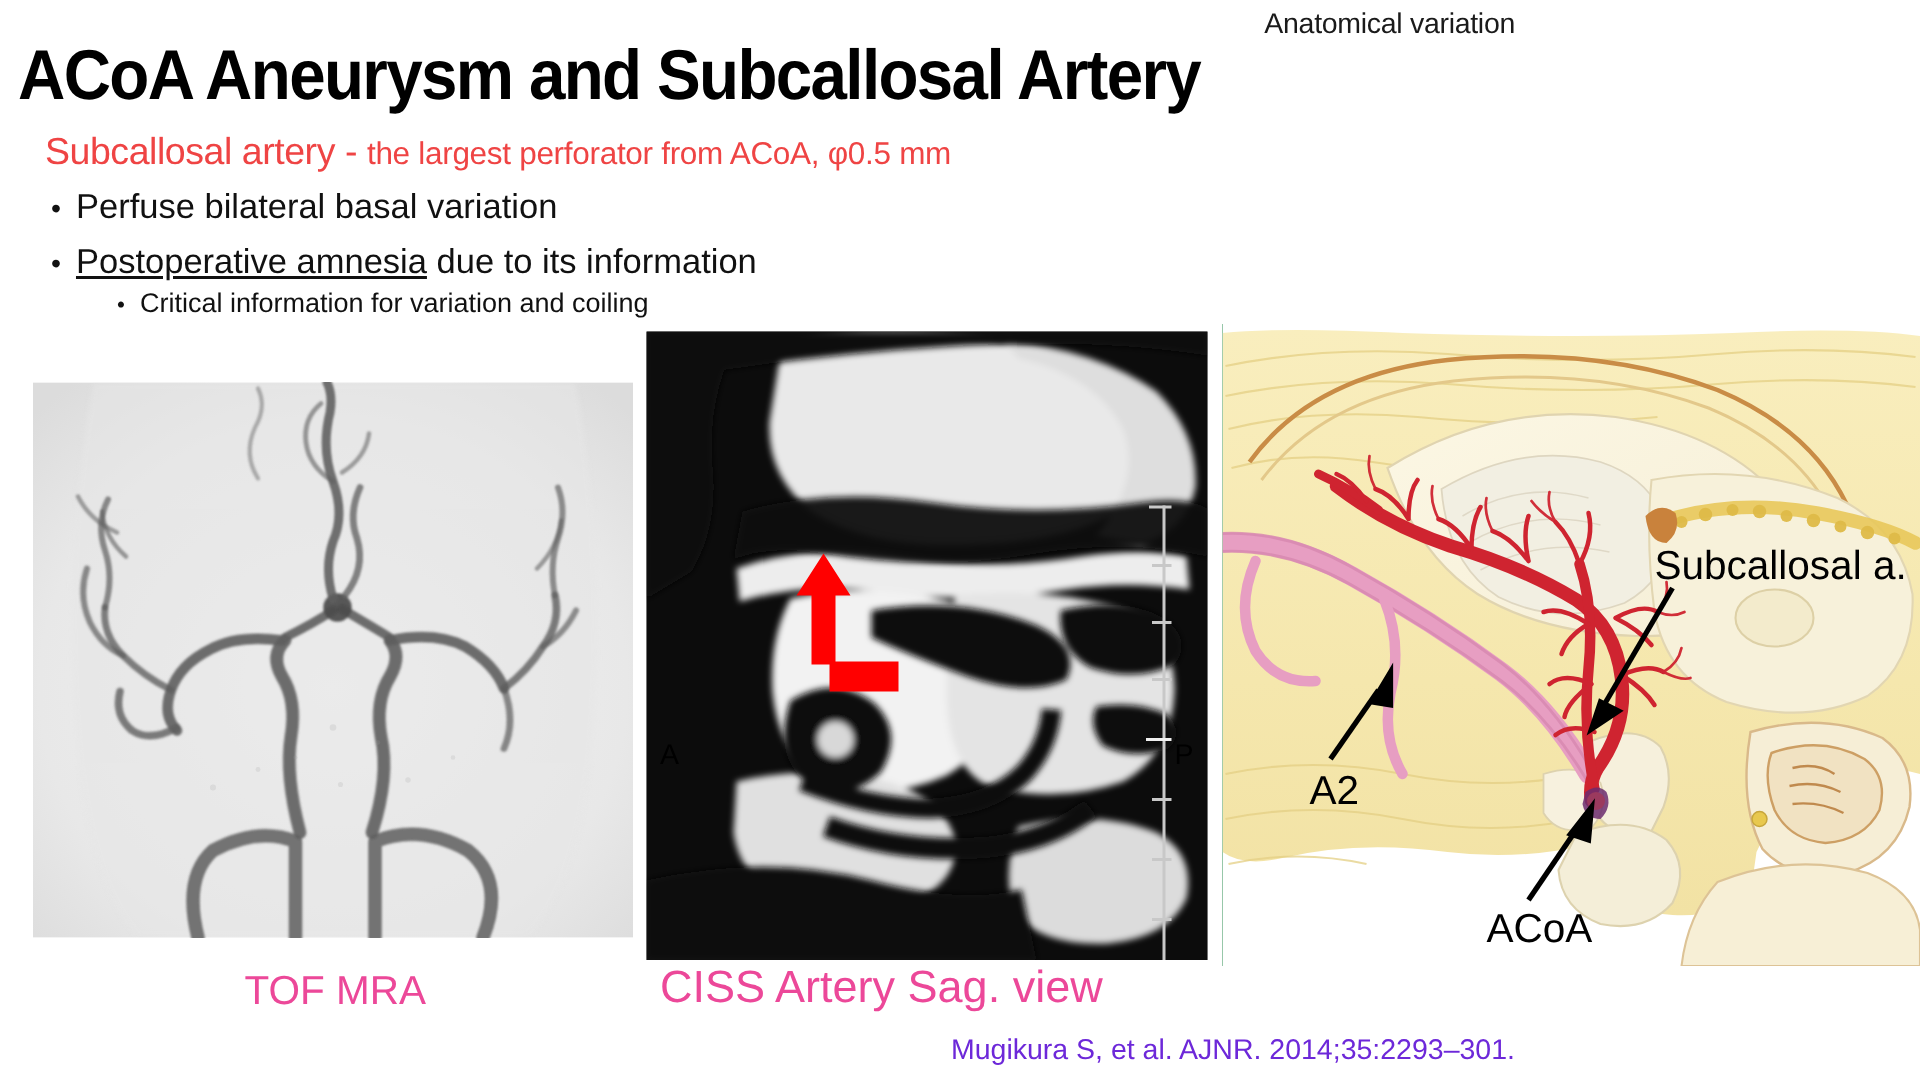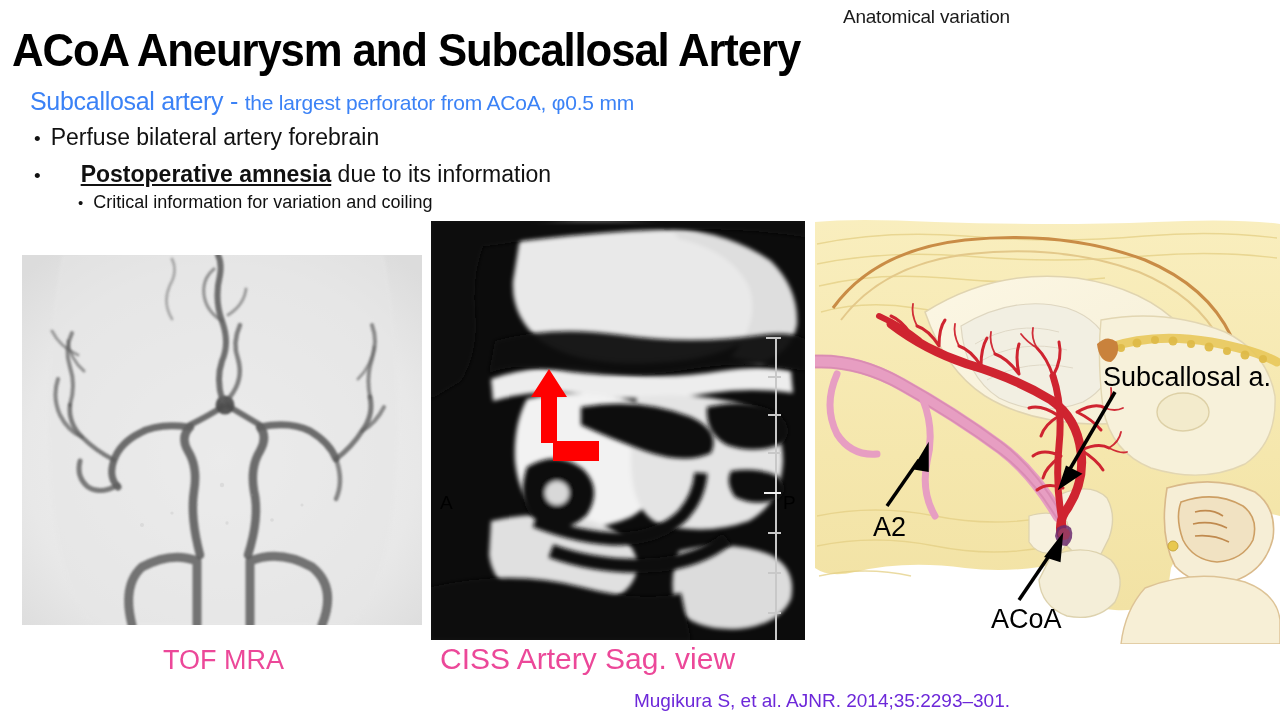--- a/index.html
+++ b/index.html
@@ -17,35 +17,35 @@
     font-size: 19px; color: #1a1a1a; letter-spacing: -0.2px;
   }
   .slide-title {
     position: absolute; left: 12px; top: 22px;
     font-size: 47px; font-weight: bold; color: #000;
     letter-spacing: -1.2px; white-space: nowrap;
     transform: scaleX(0.93); transform-origin: left center;
   }
   .subtitle {
     position: absolute; left: 30px; top: 87px;
-    white-space: nowrap; color: #3b82f6;
+    white-space: nowrap; color: #ef4444;
   }
   .subtitle .lead { font-size: 25px; letter-spacing: -0.3px; }
   .subtitle .rest { font-size: 21px; letter-spacing: -0.2px; }
 
   .bullet {
     position: absolute; white-space: nowrap; color: #111;
     display: flex; align-items: baseline; gap: 10px;
   }
   .bullet .dot { font-size: 19px; line-height: 1; }
   .b1 { left: 34px; top: 124px; font-size: 23px; }
   .b2 { left: 34px; top: 161px; font-size: 23px; }
   .b3 { left: 78px; top: 192px; font-size: 18px; }
   .b3 .dot { font-size: 15px; }
-  .strongu { font-weight: bold; text-decoration: underline; margin-left: 30px; }
+  .strongu { font-weight: normal; text-decoration: underline; }
 
   
   .panel { position: absolute; overflow: hidden; }
 
   
   #mra-panel { left: 22px; top: 255px; width: 400px; height: 370px; background: #ededed; }
   #mra-svg { display:block; width: 100%; height: 100%; }
 
   
   #ciss-panel { left: 431px; top: 221px; width: 374px; height: 419px; background: #0b0b0b; }
@@ -75,21 +75,21 @@
   <div class="corner-note">Anatomical variation</div>
 
   <div class="slide-title">ACoA Aneurysm and Subcallosal Artery</div>
 
   <div class="subtitle">
     <span class="lead">Subcallosal artery - </span><span class="rest">the largest perforator from ACoA, φ0.5 mm</span>
   </div>
 
   <div class="bullet b1">
     <span class="dot">•</span>
-    <span>Perfuse bilateral artery forebrain</span>
+    <span>Perfuse bilateral basal variation</span>
   </div>
 
   <div class="bullet b2">
     <span class="dot">•</span>
     <span><span class="strongu">Postoperative amnesia</span><span> due to its information</span></span>
   </div>
 
   <div class="bullet b3">
     <span class="dot">•</span>
     <span>Critical information for variation and coiling</span>

